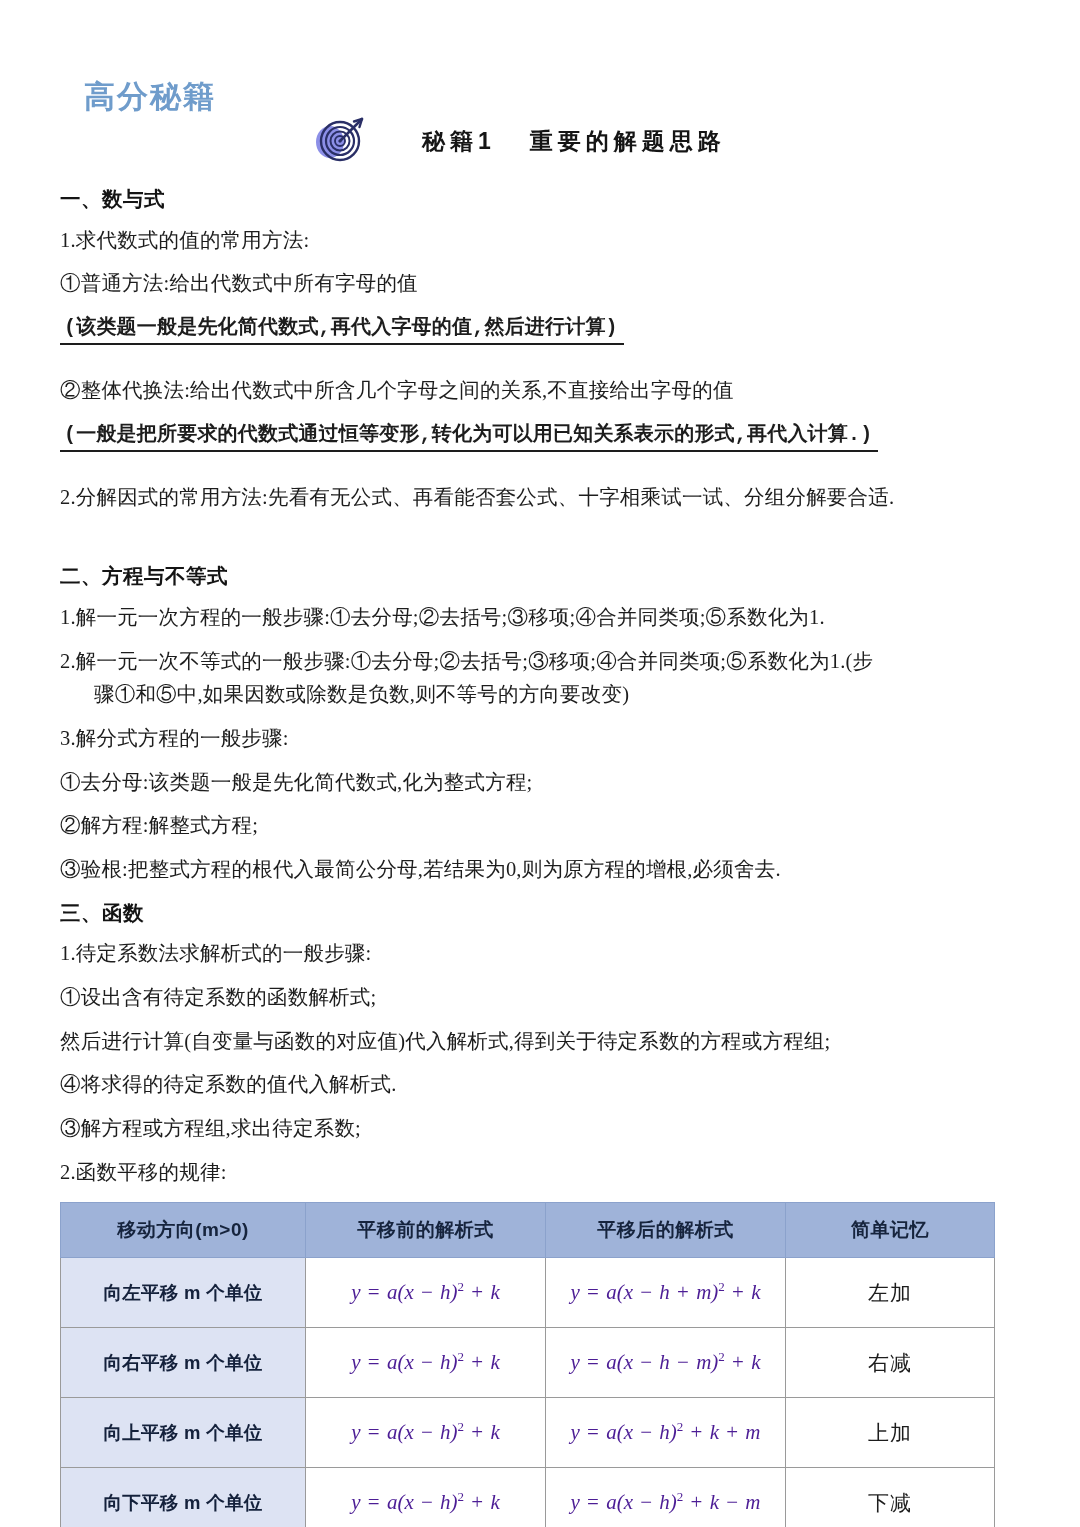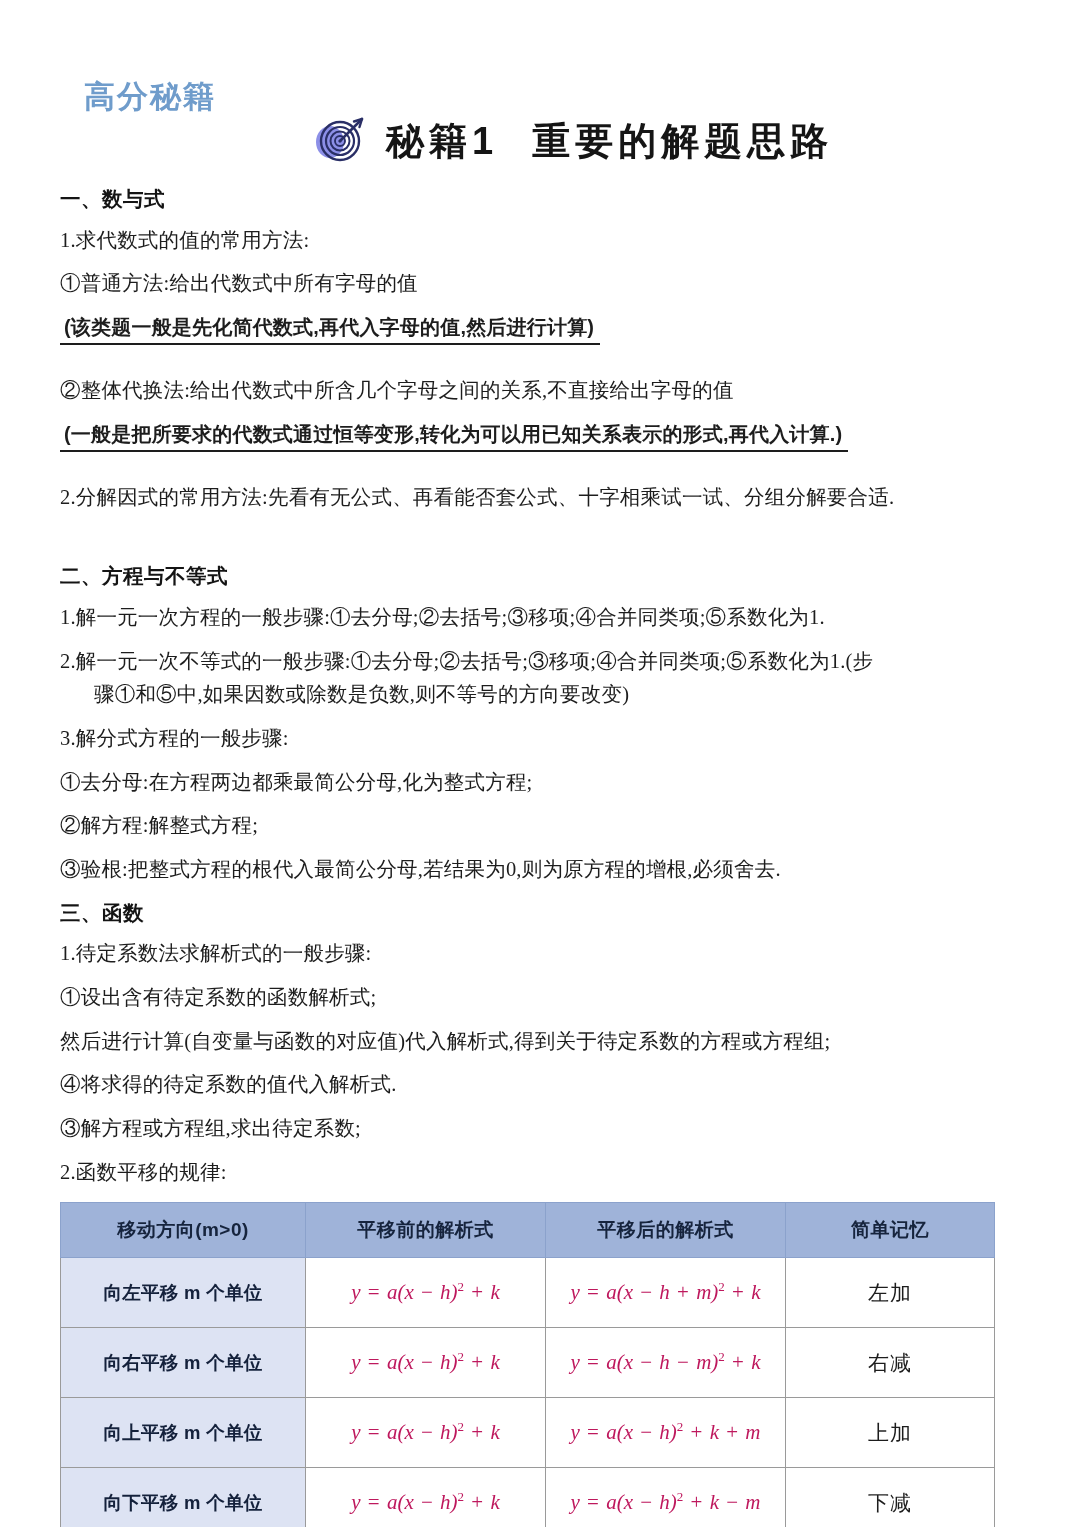--- a/index.html
+++ b/index.html
@@ -52,23 +52,24 @@
     width: 62px;
     height: 58px;
     position: relative;
     flex: 0 0 auto;
     margin-right: 14px;
   }
   .target-icon svg { display: block; }
   .doc-title {
     font-family: "Liberation Sans", "DejaVu Sans", sans-serif;
     font-weight: bold;
-    font-size: 38px;
+    font-size: 23px;
     letter-spacing: 5px;
     color: #151515;
+    margin-left: 36px;
   }
   .doc-title .gap { display: inline-block; width: 34px; }
 
   
   .content {
     position: absolute;
     left: 60px;
     top: 186px;
     width: 960px;
   }
@@ -86,21 +87,21 @@
     font-family: "Liberation Serif", "DejaVu Serif", serif;
     font-size: 20.5px;
     line-height: 1.35;
     color: #1d1d1d;
     margin: 0 0 16px 0;
     letter-spacing: 0.2px;
   }
   .line.tight { margin-bottom: 12px; }
   .line.indent { padding-left: 34px; margin-top: -6px; }
   .line.bold-ul {
-    font-family: Liberation Sans, sans-serif;
+    font-family: Liberation Mono, monospace;
     font-weight: bold;
     font-size: 20px;
     display: inline-block;
     border-bottom: 2px solid #1d1d1d;
     padding-bottom: 2px;
     padding-right: 6px;
     padding-left: 4px;
     text-align: right;
   }
   .ul-wrap { margin: 0 0 16px 0; }
@@ -153,21 +154,21 @@
   table.shift tbody td.memo {
     font-family: "Liberation Serif", "DejaVu Serif", serif;
     font-size: 21px;
     color: #1d1d1d;
     letter-spacing: 1px;
   }
   .formula {
     font-family: "Liberation Serif", "DejaVu Serif", serif;
     font-style: italic;
     font-size: 21px;
-    color: #be185d;
+    color: #4c1d95;
     white-space: nowrap;
   }
   .formula .op { font-style: normal; padding: 0 2px; }
   .formula sup {
     font-size: 0.62em;
     font-style: normal;
     vertical-align: super;
     line-height: 0;
   }
 </style>
@@ -210,21 +211,21 @@
     <div class="ul-wrap">
       <span class="line bold-ul">(一般是把所要求的代数式通过恒等变形,转化为可以用已知关系表示的形式,再代入计算.)</span>
     </div>
     <p class="line">2.分解因式的常用方法:先看有无公式、再看能否套公式、十字相乘试一试、分组分解要合适.</p>
 
     <h2 class="sec-head gap-top">二、方程与不等式</h2>
     <p class="line">1.解一元一次方程的一般步骤:①去分母;②去括号;③移项;④合并同类项;⑤系数化为1.</p>
     <p class="line tight">2.解一元一次不等式的一般步骤:①去分母;②去括号;③移项;④合并同类项;⑤系数化为1.(步</p>
     <p class="line indent">骤①和⑤中,如果因数或除数是负数,则不等号的方向要改变)</p>
     <p class="line">3.解分式方程的一般步骤:</p>
-    <p class="line">①去分母:在方程两边都乘最简公分母,化为整式方程;</p>
+    <p class="line">①去分母:该类题一般是先化简代数式,化为整式方程;</p>
     <p class="line">②解方程:解整式方程;</p>
     <p class="line">③验根:把整式方程的根代入最简公分母,若结果为0,则为原方程的增根,必须舍去.</p>
 
     <h2 class="sec-head">三、函数</h2>
     <p class="line">1.待定系数法求解析式的一般步骤:</p>
     <p class="line">①设出含有待定系数的函数解析式;</p>
     <p class="line">然后进行计算(自变量与函数的对应值)代入解析式,得到关于待定系数的方程或方程组;</p>
     <p class="line">④将求得的待定系数的值代入解析式.</p>
     <p class="line">③解方程或方程组,求出待定系数;</p>
     <p class="line">2.函数平移的规律:</p>

